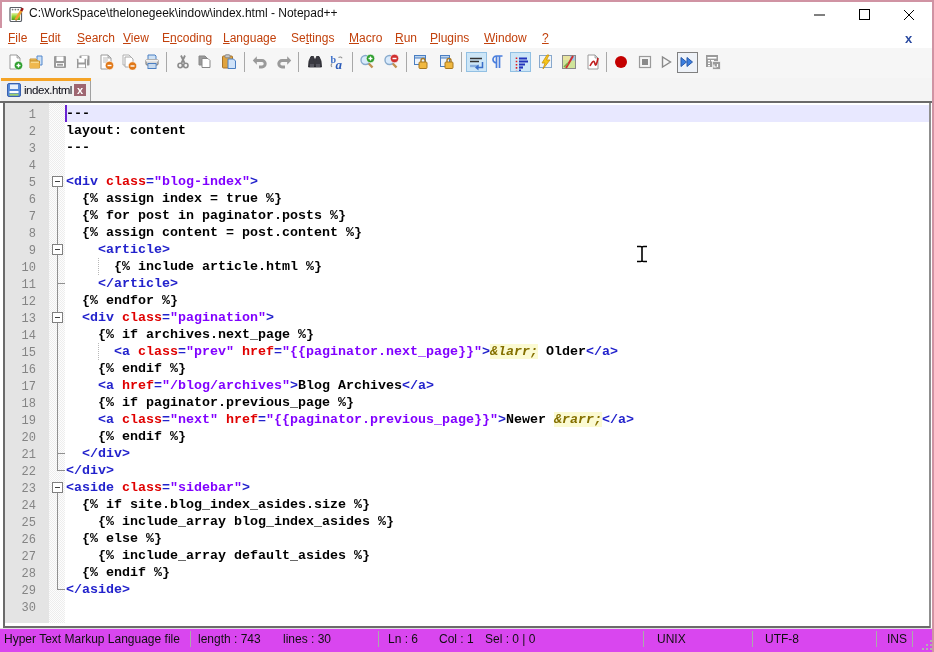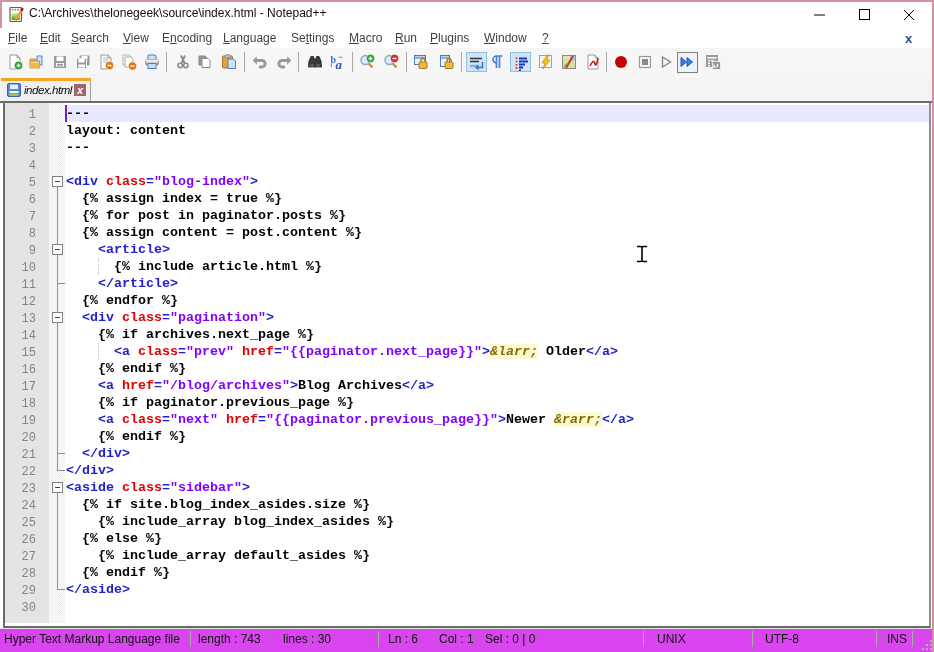--- a/index.html
+++ b/index.html
@@ -1,29 +1,29 @@
 <!DOCTYPE html>
 <html><head><meta charset="utf-8"><style>
 * { margin:0; padding:0; box-sizing:border-box; }
 html,body { width:934px; height:652px; overflow:hidden; background:#fff; }
 #win { position:absolute; left:0; top:0; width:934px; height:652px;
   background:#fff; font-family:"Liberation Sans",sans-serif; }
 .bord { position:absolute; background:#d093a3; }
 .abs { position:absolute; }
 #ttext { left:29px; top:6px; font-size:12px; color:#101010; white-space:pre; position:absolute; }
 .capbtn { top:0; width:45px; height:29px; }
-#menu { left:0; top:28px; width:932px; height:20px; background:#fff; font-size:12px; color:#404040; }
+#menu { left:0; top:28px; width:932px; height:20px; background:#fff; font-size:12px; color:#c2410c; }
 .mi { position:absolute; top:3px; white-space:pre; }
 u { text-decoration:underline; }
 #toolbar { left:0; top:48px; width:932px; height:30px; background:#f6f6f6; }
 .tsep { position:absolute; top:4px; width:1px; height:20px; background:#a8a8a8; }
 .tico { position:absolute; }
 .tsel { position:absolute; top:4px; width:21px; height:20px; background:#cde6f7; border:1px solid #92c0e3; }
 #tabbar { left:0; top:78px; width:932px; height:24px; background:#f4f4f4; }
-#tab { position:absolute; left:1px; top:0px; width:90px; height:24px; background:#f0f0f0; border-right:1px solid #a0a0a0;font-style:italic; }
+#tab { position:absolute; left:1px; top:0px; width:90px; height:24px; background:#f0f0f0; border-right:1px solid #a0a0a0; }
 #taborange { position:absolute; left:0; top:0; width:90px; height:3px; background:#f5a427; }
 #tabtext { position:absolute; left:23px; top:6px; font-size:11.5px; letter-spacing:-0.45px; color:#0a0a14; }
 #tabx { position:absolute; left:73px; top:6px; width:12px; height:12px; background:#9e6671; color:#fff; font-size:11px; font-weight:bold; text-align:center; line-height:12px; }
 #edgetop { left:0; top:101px; width:932px; height:2px; background:#6a6a6a; }
 #editor { left:0; top:103px; width:932px; height:525px; background:#fff; overflow:hidden; }
 #edgeleft { left:3px; top:103px; width:2px; height:525px; background:#6a6a6a; }
 #margin { position:absolute; left:5px; top:0; width:44px; height:520px; background:#e4e4e4; }
 #foldm { position:absolute; left:49px; top:0; width:16px; height:520px;
   background-image:conic-gradient(#fdfdfd 25%, #ededed 0 50%, #fdfdfd 0 75%, #ededed 0);
   background-size:2px 2px; }
@@ -65,41 +65,41 @@
 <rect x="1" y="0.5" width="11.5" height="14" rx="1.2" fill="#fff" stroke="#5a5f66" stroke-width="1.2"></rect>
 <rect x="2.5" y="6" width="8.5" height="7" fill="url(#g1)"></rect>
 <circle cx="3.6" cy="2.6" r="0.9" fill="#777"></circle>
         <circle cx="6.4" cy="2.6" r="0.9" fill="#777"></circle>
         <circle cx="9.2" cy="2.6" r="0.9" fill="#777"></circle>
 <line x1="6.5" y1="13" x2="12.5" y2="3.5" stroke="#f0a030" stroke-width="2.6"></line>
 <line x1="12.2" y1="4" x2="13.8" y2="1.2" stroke="#9a1515" stroke-width="2.4"></line>
 <path d="M7,12.5 L6,13.5 L8,13.3 Z" fill="#333"></path>
 </svg>
     </div>
-<div id="ttext">C:\Archives\thelonegeek\source\index.html - Notepad++</div>
+<div id="ttext">C:\WorkSpace\thelonegeek\indow\index.html - Notepad++</div>
 <div class="abs capbtn" style="left:797px;">
       <svg width="45" height="29">
         <line x1="17" y1="15" x2="28" y2="15" stroke="#000" stroke-width="1"></line>
       </svg>
     </div>
     <div class="abs capbtn" style="left:842px;">
       <svg width="45" height="29">
         <rect x="17.5" y="9.5" width="10" height="10" fill="none" stroke="#000" stroke-width="1"></rect>
       </svg>
     </div>
     <div class="abs capbtn" style="left:887px;">
       <svg width="45" height="29">
         <line x1="17" y1="10" x2="27" y2="20" stroke="#000" stroke-width="1"></line>
         <line x1="27" y1="10" x2="17" y2="20" stroke="#000" stroke-width="1"></line>
       </svg>
     </div>
 <div class="abs" id="menu">
       <div class="mi" style="left:8px"><u>F</u>ile</div>
       <div class="mi" style="left:40px"><u>E</u>dit</div>
-      <div class="mi" style="left:71px"><u>S</u>earch</div>
+      <div class="mi" style="left:77px"><u>S</u>earch</div>
       <div class="mi" style="left:123px"><u>V</u>iew</div>
       <div class="mi" style="left:162px">E<u>n</u>coding</div>
       <div class="mi" style="left:223px"><u>L</u>anguage</div>
       <div class="mi" style="left:291px">Se<u>t</u>tings</div>
       <div class="mi" style="left:349px"><u>M</u>acro</div>
       <div class="mi" style="left:395px"><u>R</u>un</div>
       <div class="mi" style="left:430px"><u>P</u>lugins</div>
       <div class="mi" style="left:484px"><u>W</u>indow</div>
       <div class="mi" style="left:542px"><u>?</u></div>
     </div>

